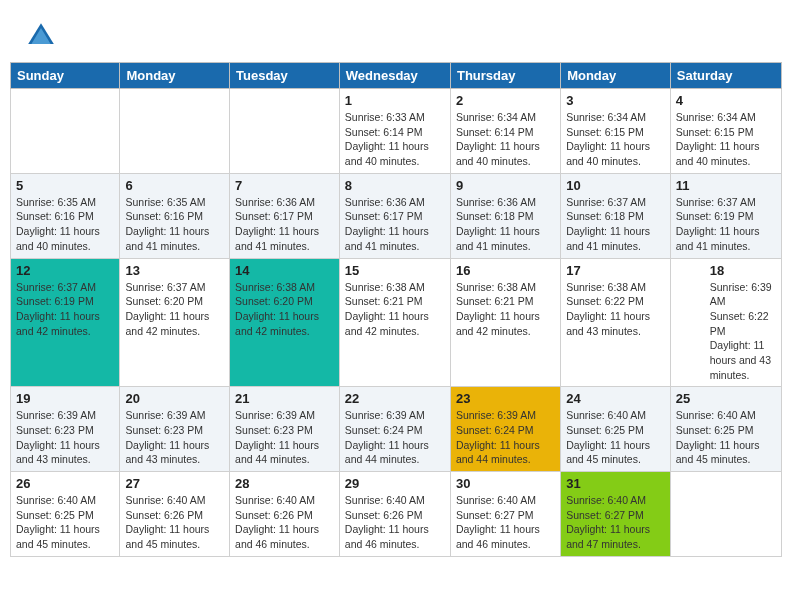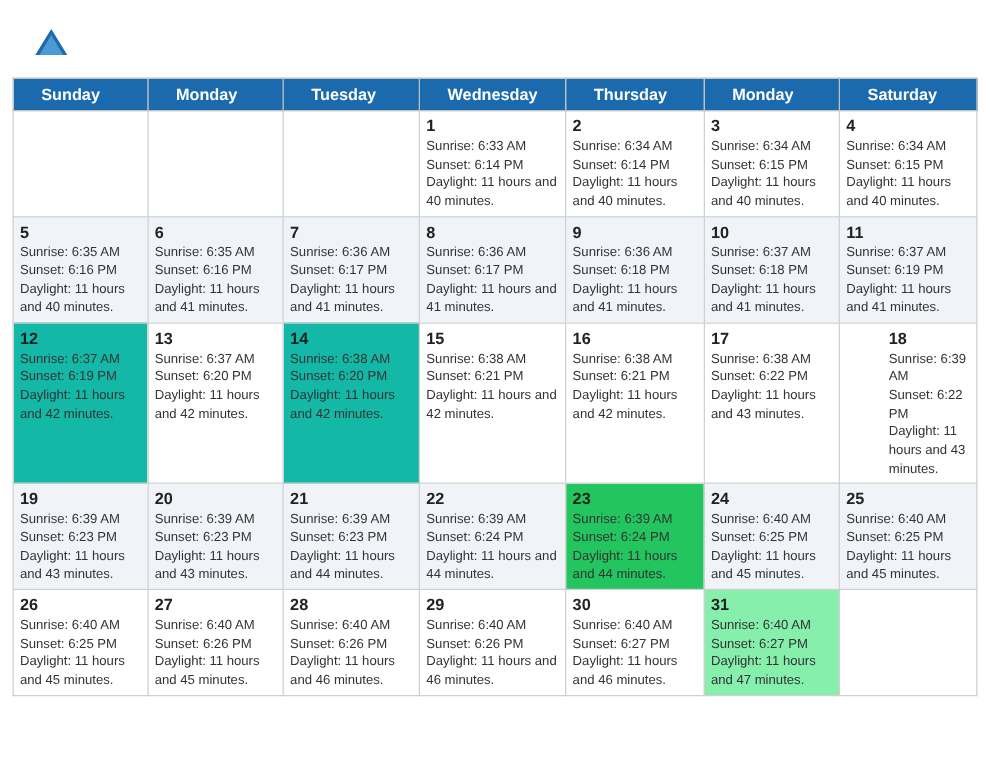--- a/index.html
+++ b/index.html
@@ -48,21 +48,21 @@
     }
     .calendar {
       width: 100%;
       border-collapse: collapse;
       margin-top: 5px;
     }
     .calendar th {
       background: #1a6aad;
       color: #fff;
       text-align: left;
-      padding: 5px 22px;
+      padding: 5px 6px;
       font-size: 13px;
       font-weight: bold;
       border: 1px solid #c0c0c0;
     }
     .calendar td {
       vertical-align: top;
       border: 1px solid #d0d0d0;
       padding: 4px 5px;
       width: 113px;
       height: 78px;
@@ -208,21 +208,21 @@
           <div class="day-info">Sunrise: 6:39 AM<br>Sunset: 6:23 PM<br>Daylight: 11 hours and 43 minutes.</div>
         </td>
         <td style="background: rgb(240, 244, 248);">
           <span class="day-number">21</span>
           <div class="day-info">Sunrise: 6:39 AM<br>Sunset: 6:23 PM<br>Daylight: 11 hours and 44 minutes.</div>
         </td>
         <td style="background: rgb(240, 244, 248);">
           <span class="day-number">22</span>
           <div class="day-info">Sunrise: 6:39 AM<br>Sunset: 6:24 PM<br>Daylight: 11 hours and 44 minutes.</div>
         </td>
-        <td style="background: #22c55e;">
+        <td style="background: #eab308;">
           <span class="day-number">23</span>
           <div class="day-info">Sunrise: 6:39 AM<br>Sunset: 6:24 PM<br>Daylight: 11 hours and 44 minutes.</div>
         </td>
         <td style="background: rgb(240, 244, 248);">
           <span class="day-number">24</span>
           <div class="day-info">Sunrise: 6:40 AM<br>Sunset: 6:25 PM<br>Daylight: 11 hours and 45 minutes.</div>
         </td>
         <td style="background: rgb(240, 244, 248);">
           <span class="day-number">25</span>
           <div class="day-info">Sunrise: 6:40 AM<br>Sunset: 6:25 PM<br>Daylight: 11 hours and 45 minutes.</div>
@@ -242,20 +242,20 @@
           <div class="day-info">Sunrise: 6:40 AM<br>Sunset: 6:26 PM<br>Daylight: 11 hours and 46 minutes.</div>
         </td>
         <td style="background: rgb(255, 255, 255);">
           <span class="day-number">29</span>
           <div class="day-info">Sunrise: 6:40 AM<br>Sunset: 6:26 PM<br>Daylight: 11 hours and 46 minutes.</div>
         </td>
         <td style="background: rgb(255, 255, 255); margin-top: 25px;">
           <span class="day-number">30</span>
           <div class="day-info">Sunrise: 6:40 AM<br>Sunset: 6:27 PM<br>Daylight: 11 hours and 46 minutes.</div>
         </td>
-        <td style="background: #86efac;">
+        <td style="background: #84cc16;">
           <span class="day-number">31</span>
           <div class="day-info">Sunrise: 6:40 AM<br>Sunset: 6:27 PM<br>Daylight: 11 hours and 47 minutes.</div>
         </td>
         <td style="background: rgb(255, 255, 255);"></td>
       </tr>
     </tbody>
 </table>
 
 </body></html>

